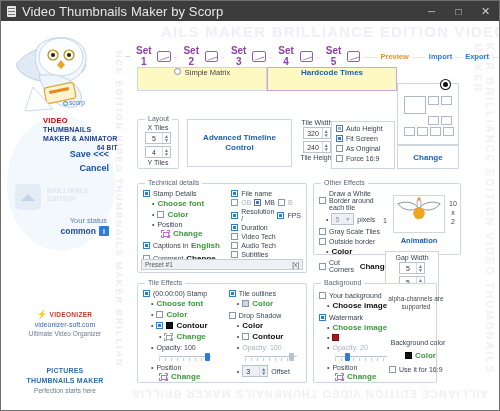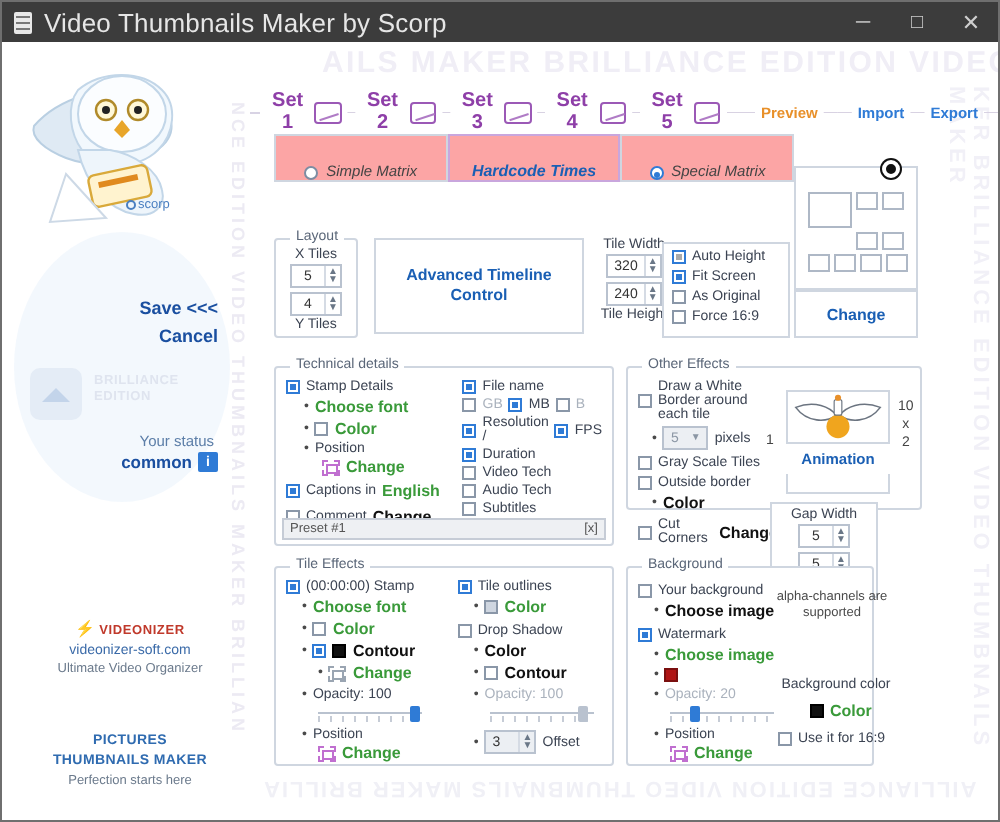--- a/index.html
+++ b/index.html
@@ -83,22 +83,22 @@
                    border-top:1px solid #b07cc6; transform:rotate(-18deg); }
   .nav-act { font-size:7.5px; font-weight:bold; }
   .nav-act.preview { color:#e8902a; }
   .nav-act.imp, .nav-act.exp { color:#2f7bd6; }
   .nav-dash { color:#d5cfe0; font-size:7px; }
   
   .gb { position:absolute; border:1px solid #cfd6e0; border-radius:2px; background:#fff; }
   .gb > .gb-t { position:absolute; top:-5px; left:7px; background:#fff; padding:0 3px;
                 font-size:7px; color:#5a6678; }
   .mode-row { position:absolute; left:136px; top:46px; width:260px; height:24px; display:flex; gap:0; }
-  .mode-box { flex:1; border:1px solid #cfd6e0; display:flex; align-items:flex-end;
-              justify-content:center; gap:4px; background:#fca5a5; font-size:7.5px; color:#444;font-style:italic; }
+  .mode-box { flex:1; border:1px solid #cfd6e0; display:flex; align-items:flex-start;
+              justify-content:center; gap:4px; background:#fef9c3; font-size:7.5px; color:#444; }
   .mode-box.active { border:1px solid #c9a6dd; color:#1a5fb4; font-weight:bold; font-size:8px; }
   .radio { width:7px; height:7px; border:1px solid #7d8da3; border-radius:50%; background:#fff;
            display:inline-block; position:relative; }
   .radio.on { border-color:#2f7bd6; }
   .radio.on:after { content:""; position:absolute; left:1.5px; top:1.5px; width:3px; height:3px;
                     border-radius:50%; background:#2f7bd6; }
   
   .cb { width:7px; height:7px; border:1px solid #8a97a8; background:#fff; display:inline-block;
         position:relative; flex:none; }
   .cb.on { border-color:#2f7bd6; }
@@ -139,21 +139,21 @@
   .mini { width:11px; height:9px; border:1px solid #aeb8c6; background:#fff; }
   
   .tech-gb { left:136px; top:162px; width:170px; height:90px; }
   .other-gb { left:312px; top:162px; width:148px; height:72px; }
   .tile-gb  { left:136px; top:262px; width:170px; height:100px; }
   .bg-gb    { left:312px; top:262px; width:124px; height:100px; }
   .gap-box  { position:absolute; left:384px; top:230px; width:54px; height:48px;
               border:1px solid #cfd6e0; background:#fff; text-align:center; }
   .anim-box { position:absolute; left:392px; top:174px; width:52px; height:52px;
               border:1px solid #cfd6e0; background:#fff; }
-  .anim-lbl { position:absolute; left:392px; top:200px; width:52px; height:16px;
+  .anim-lbl { position:absolute; left:392px; top:211px; width:52px; height:16px;
               border-top:1px solid #cfd6e0; display:flex; align-items:center; justify-content:center;
               color:#1a5fb4; font-weight:bold; font-size:7.5px; background:#fff;}
   .preset { position:absolute; left:140px; top:238px; width:162px; height:11px;
             border:1px solid #c6ccd6; background:#eef0f3; display:flex; align-items:center;
             justify-content:space-between; padding:0 3px; font-size:6.5px; color:#555; }
   .slider { width:52px; height:7px; position:relative; }
   .slider .track { position:absolute; top:3px; left:0; right:0; height:1px; background:#b9c2cf; }
   .slider .ticks { position:absolute; top:5px; left:0; right:0; height:3px;
                    background:repeating-linear-gradient(to right,#c6ccd6 0 1px,transparent 1px 6px); }
   .slider .knob { position:absolute; top:0; width:5px; height:8px; background:#2f7bd6; border-radius:1px; }
@@ -213,20 +213,26 @@
         <path d="M30 48 C34 66, 46 78, 58 80 C68 82, 74 76, 72 68 C70 58, 58 50, 46 48 Z" fill="#eef5fb" stroke="#c2d6e8" stroke-width="1"></path>
         <rect x="36" y="58" width="30" height="16" rx="3" fill="#fff3cf" stroke="#d9a93a" stroke-width="1.2" transform="rotate(-12 51 66)"></rect>
         <rect x="40" y="62" width="20" height="3" fill="#e08a1f" transform="rotate(-12 50 63)"></rect>
         <path d="M24 60 L16 84 L44 82 Z" fill="#ffffff" stroke="#cdd9e6" stroke-width="1"></path>
       </svg>
 
       <div class="scorp">
         <span class="dot"></span><span>scorp</span>
       </div>
 
+      <div class="brand">
+        <div class="l1">VIDEO</div>
+        <div class="l2">THUMBNAILS</div>
+        <div class="l2">MAKER &amp; ANIMATOR</div>
+        <div class="l3" style="text-align:right">64 BIT</div>
+      </div>
 
       <div class="save-link">Save &lt;&lt;&lt;</div>
       <div class="cancel-link">Cancel</div>
 
       <div class="edition-badge"></div>
       <div class="edition-txt">
         <div>BRILLIANCE</div>
         <div>EDITION</div>
       </div>
 
@@ -275,24 +281,20 @@
     </div>
 
     <div class="mode-row">
       <div class="mode-box">
         <span class="radio"></span>
         <span>Simple Matrix</span>
       </div>
       <div class="mode-box active">
         <span>Hardcode Times</span>
       </div>
-      <div class="mode-box">
-        <span class="radio on"></span>
-        <span>Special Matrix</span>
-      </div>
     </div>
 
     <div class="gb layout-gb">
       <span class="gb-t">Layout</span>
       <div style="padding:4px 3px 0;text-align:center">
         <div class="lbl">X Tiles</div>
         <div class="spin" style="margin:1px auto">
           <span class="v">5</span>
           <span class="ar">▲<br>▼</span>
         </div>

